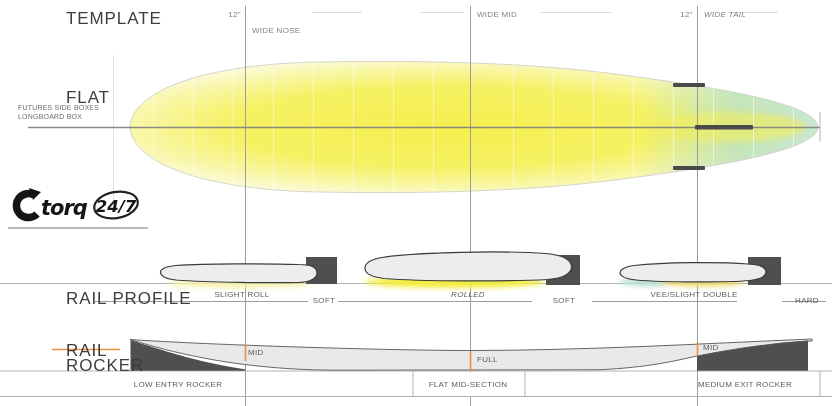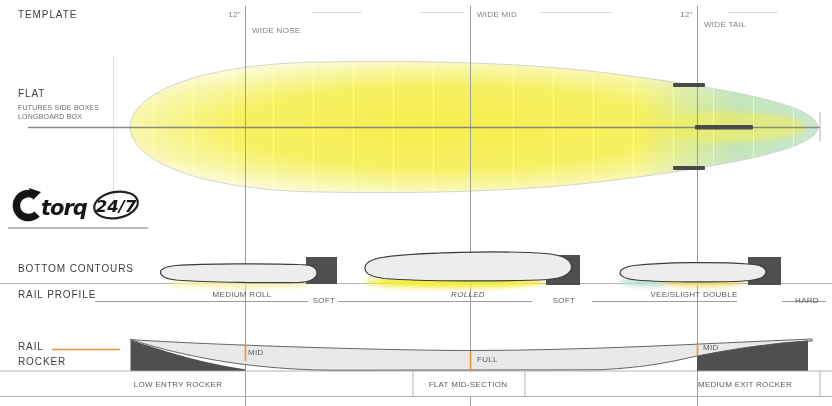--- a/index.html
+++ b/index.html
@@ -5,21 +5,21 @@
   html,body{margin:0;padding:0;background:#ffffff;}
   .canvas{
     position:relative;width:832px;height:406px;background:#ffffff;overflow:hidden;
     font-family:"Liberation Sans","DejaVu Sans",sans-serif;
   }
   .canvas svg{position:absolute;left:0;top:0;}
   .lbl{position:absolute;white-space:nowrap;color:#7e7e7e;font-size:8px;letter-spacing:.3px;}
   .lbl.dark{color:#5c5c5c;}
   .lbl.center{transform:translateX(-50%);}
   .lbl.right{text-align:right;}
-  .title{position:absolute;white-space:nowrap;color:#3d3d3d;font-size:10px;letter-spacing:.9px;}
+  .title{position:absolute;white-space:nowrap;color:#3d3d3d;font-size:17px;letter-spacing:.9px;margin-left:48px;}
   .sub{position:absolute;white-space:nowrap;color:#6b6b6b;font-size:7px;letter-spacing:.2px;line-height:9px;}
 </style>
 </head>
 <body>
 
 <div class="canvas">
 
   <svg width="832" height="406" viewBox="0 0 832 406">
     <defs>
       <radialGradient id="boardY" cx="46%" cy="50%" r="56%">
@@ -113,30 +113,29 @@
     <rect x="413" y="372" width="112" height="24" fill="#ffffff"></rect>
     <line x1="0" y1="396.5" x2="832" y2="396.5" stroke="#b2b2b2" stroke-width="1"></line>
     <path d="M413,371V396.5 M525,371V396.5 M820,371V396.5" stroke="#b2b2b2" stroke-width="1" fill="none"></path>
   </svg>
 
   <div class="title" style="left:18px;top:9px;">TEMPLATE</div>
   <div class="lbl right" style="left:223px;top:10px;width:18px;">12"</div>
   <div class="lbl" style="left:252px;top:26px;">WIDE NOSE</div>
   <div class="lbl" style="left:477px;top:10px;">WIDE MID</div>
   <div class="lbl right" style="left:675px;top:10px;width:18px;">12"</div>
-  <div class="lbl" style="left:704px;top:20px;">WIDE TAIL</div>
+  <div class="lbl" style="left:704px;top:10px;font-style:italic;">WIDE TAIL</div>
 
   <div class="title" style="left:18px;top:88px;">FLAT</div>
   <div class="sub" style="left:18px;top:103px;">FUTURES SIDE BOXES</div>
   <div class="sub" style="left:18px;top:112px;">LONGBOARD BOX</div>
 
-  <div class="title" style="left:18px;top:263px;">BOTTOM CONTOURS</div>
   <div class="title" style="left:18px;top:289px;">RAIL PROFILE</div>
 
-  <div class="lbl dark center" style="left:242px;top:290px;">MEDIUM ROLL</div>
+  <div class="lbl dark center" style="left:242px;top:290px;">SLIGHT ROLL</div>
   <div class="lbl dark center" style="left:468px;top:290px;font-style:italic;">ROLLED</div>
   <div class="lbl dark center" style="left:694px;top:290px;">VEE/SLIGHT DOUBLE</div>
 
   <div class="lbl dark center" style="left:324px;top:296px;">SOFT</div>
   <div class="lbl dark center" style="left:564px;top:296px;">SOFT</div>
   <div class="lbl dark center" style="left:807px;top:296px;">HARD</div>
 
   <div class="title" style="left:18px;top:341px;">RAIL</div>
   <div class="lbl dark" style="left:248px;top:348px;">MID</div>
   <div class="lbl dark" style="left:477px;top:355px;">FULL</div>

